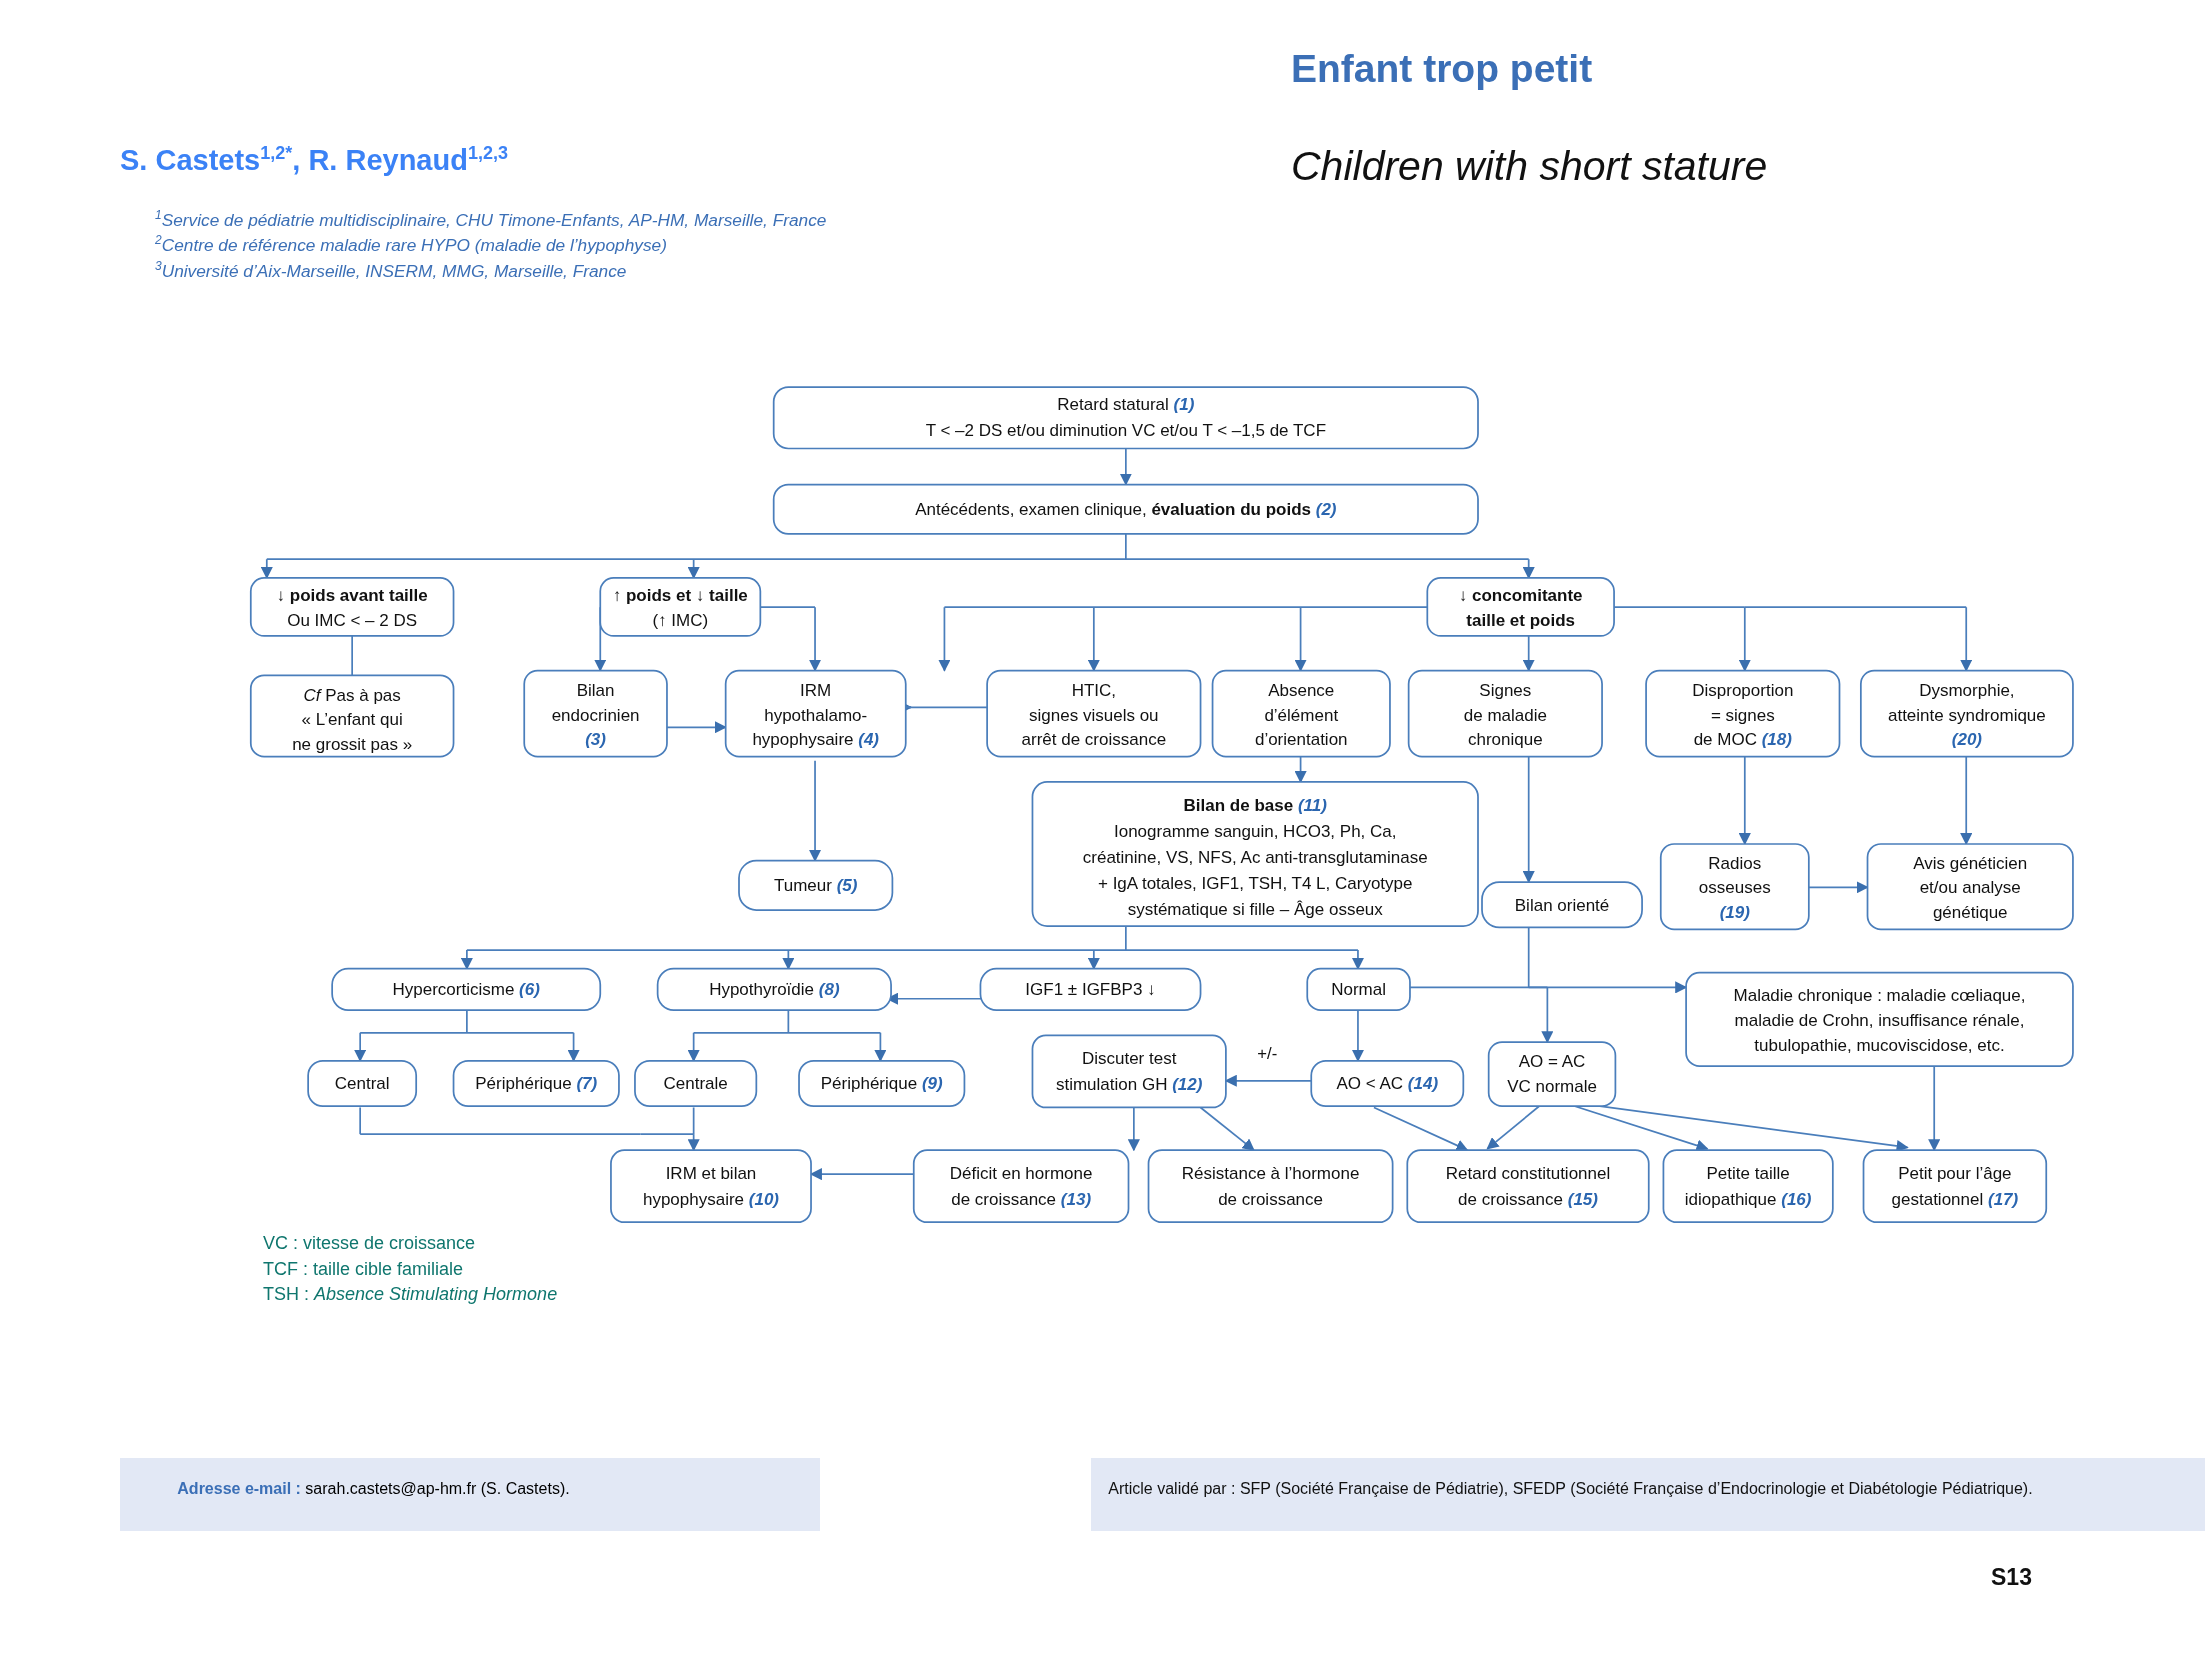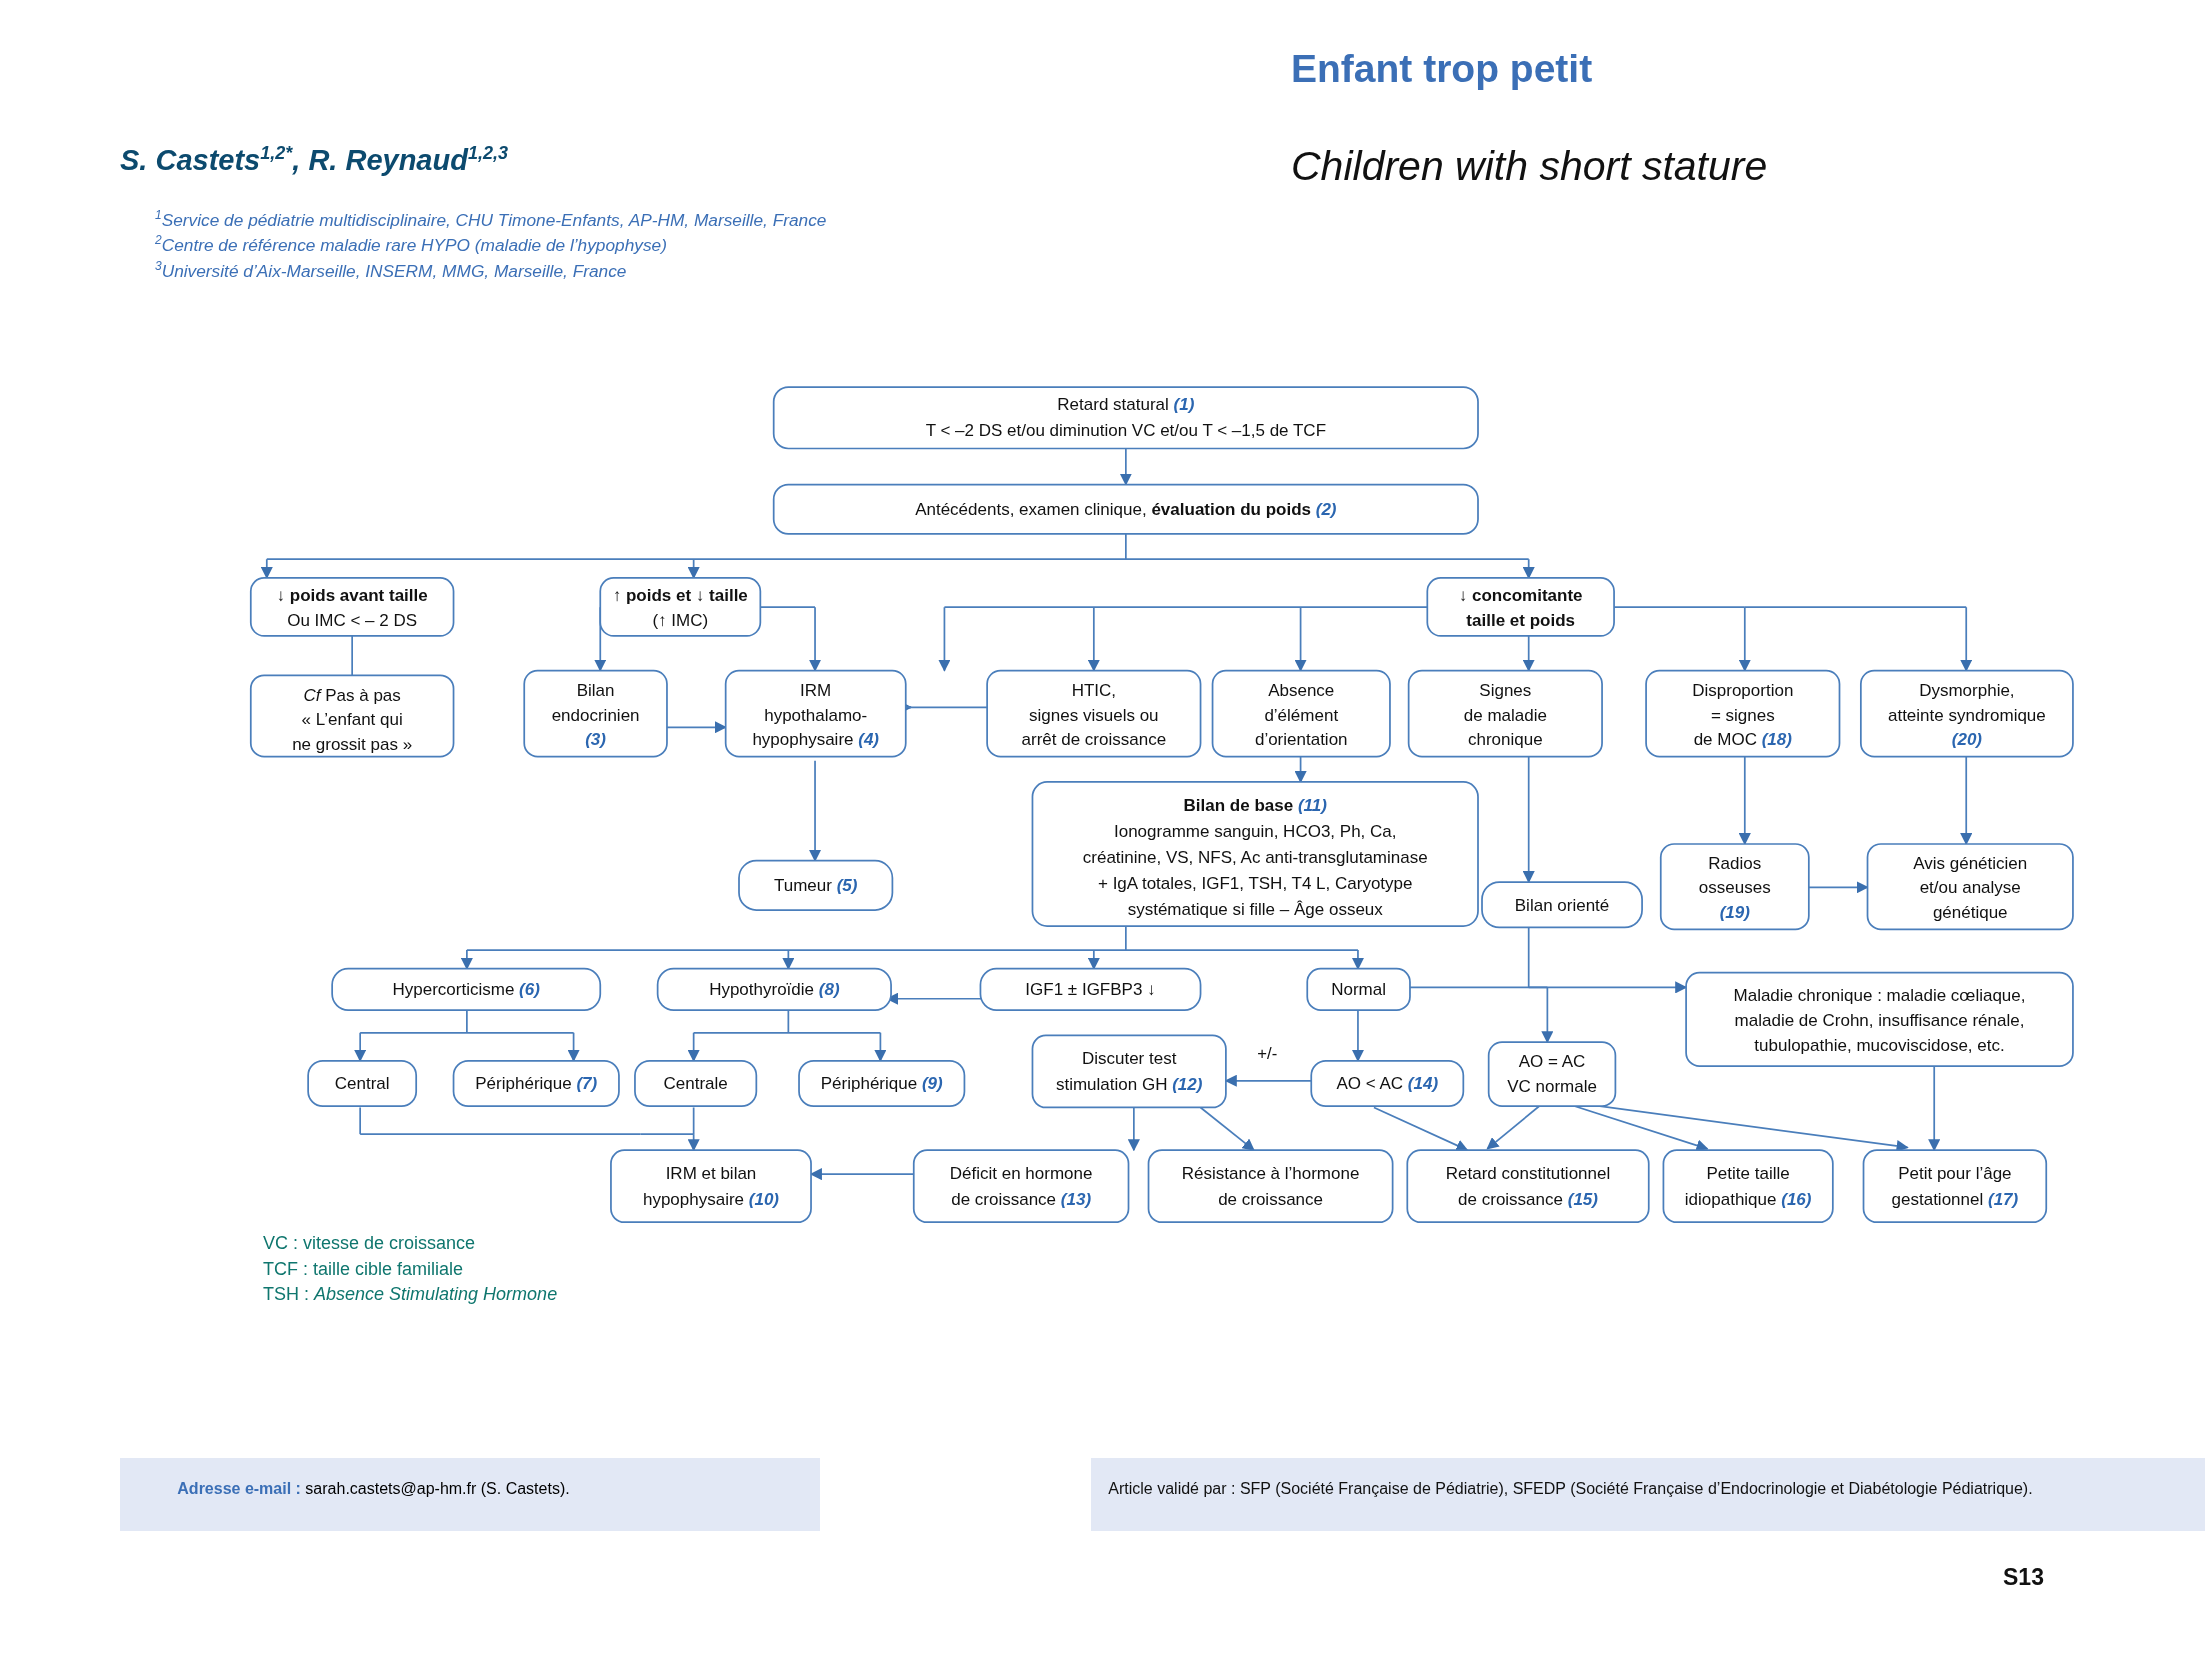--- a/index.html
+++ b/index.html
@@ -6,36 +6,36 @@
   body{
     width:2205px;height:1654px;position:relative;overflow:hidden;
     font-family:"Liberation Sans","DejaVu Sans",sans-serif;
     color:#000;
   }
   .abs{position:absolute;}
 
   
   #title-fr{left:1291px;top:47px;font-size:39px;font-weight:bold;color:#3b6fb6;letter-spacing:0px;text-align:center;}
   #title-en{left:1291px;top:143px;font-size:41px;font-style:italic;color:#111;}
-  #authors{left:120px;top:143px;font-size:29px;font-weight:bold;color:#0c4a6e;font-style:italic;}
+  #authors{left:120px;top:143px;font-size:29px;font-weight:bold;color:#3b82f6;}
   #authors sup{font-size:18px;}
   #affil{left:120px;top:207px;font-size:17.3px;font-style:italic;color:#3b6fb6;line-height:1.42;margin-left:35px;}
   #affil sup{font-size:12px;}
 
   
   #legend{left:263px;top:1231px;font-size:18px;line-height:1.42;color:#0f766e;}
   #legend .it{font-style:italic;}
 
   
   .footbox{background:#e2e8f5;font-size:16px;line-height:1.45;padding:18.7px 17.3px 20px 17.3px;box-sizing:border-box;}
   #foot-left{left:120px;top:1458px;width:700px;height:73px;}
   #foot-left .lbl{color:#3b6fb6;}
   #foot-left .bold{color:#3b6fb6;font-weight:bold;margin-left:40px;}
   #foot-right{left:1091px;top:1458px;width:1177px;height:73px;color:#111;}
-  #pagenum{left:1991px;top:1564px;font-size:23px;font-weight:bold;color:#111;margin-left:12px;}
+  #pagenum{left:1991px;top:1564px;font-size:23px;font-weight:bold;color:#111;}
 
   
   #chart{left:0;top:0;width:2205px;height:1654px;}
   .nodeBox{
     fill:#ffffff;stroke:#4a7ebb;stroke-width:2.6px;
   }
   .nlbl{
     font-family:"Liberation Sans","DejaVu Sans",sans-serif;
     font-size:25.5px; fill:#111; text-anchor:middle;
   }

